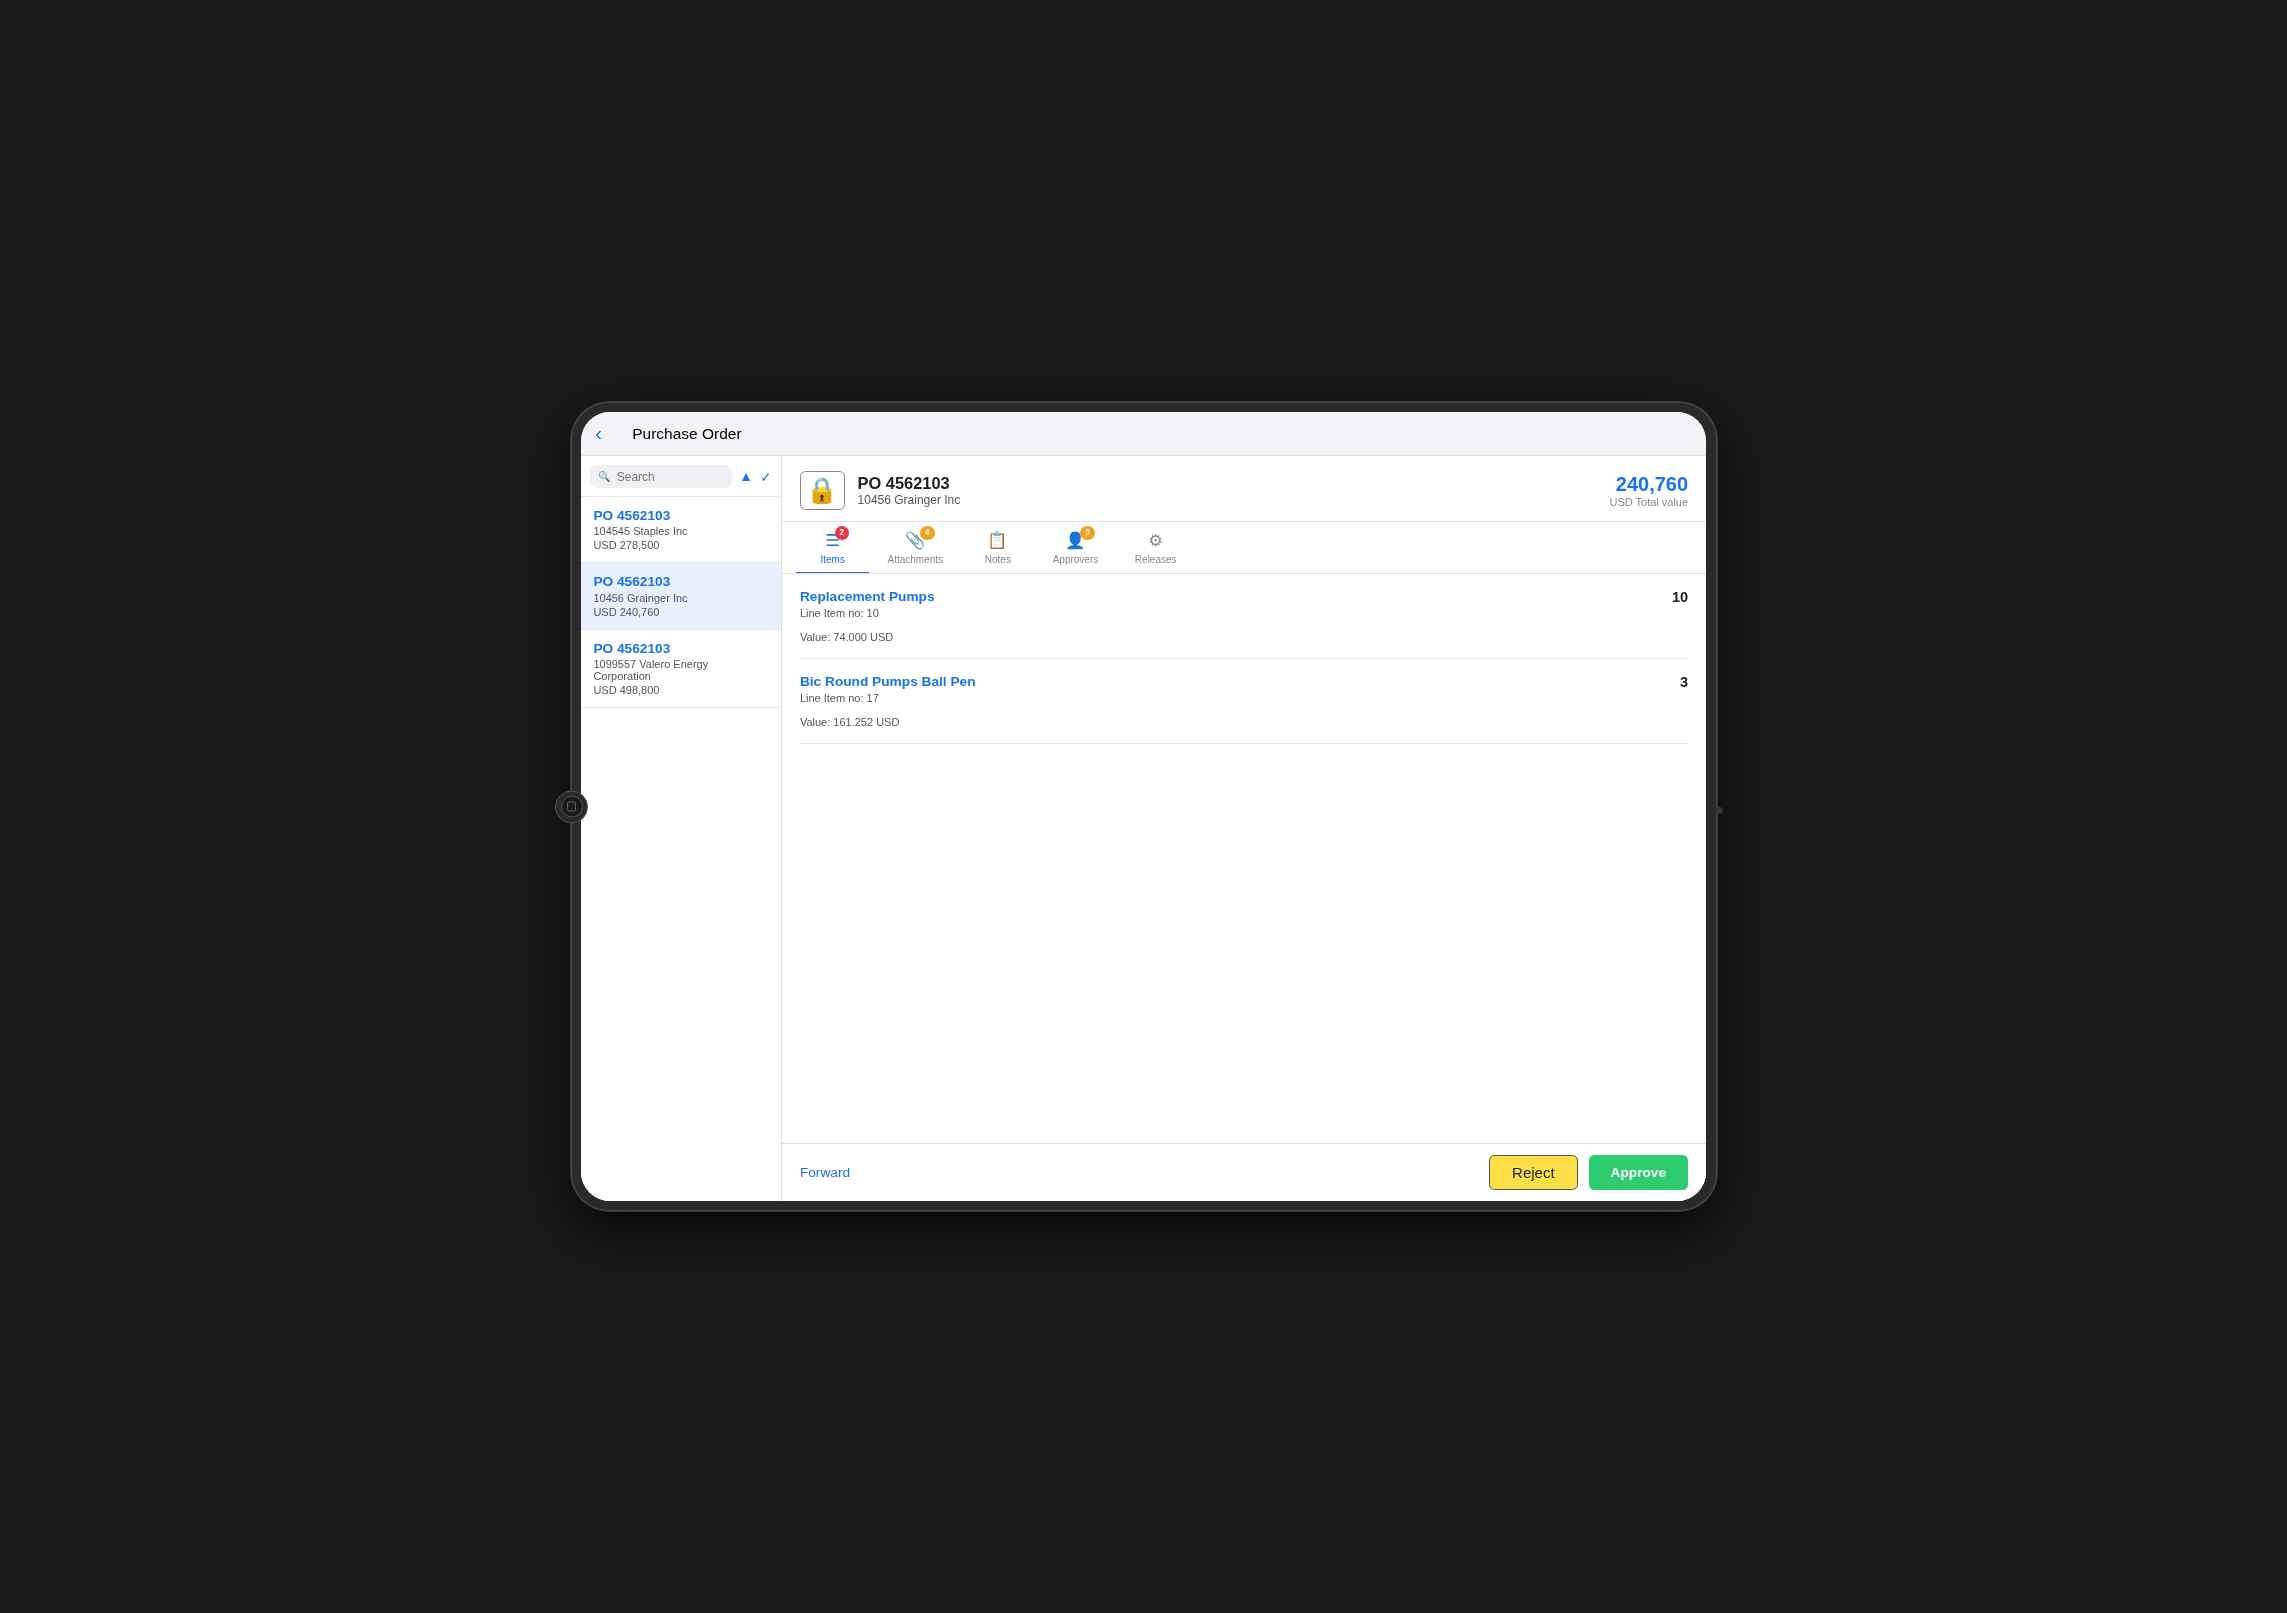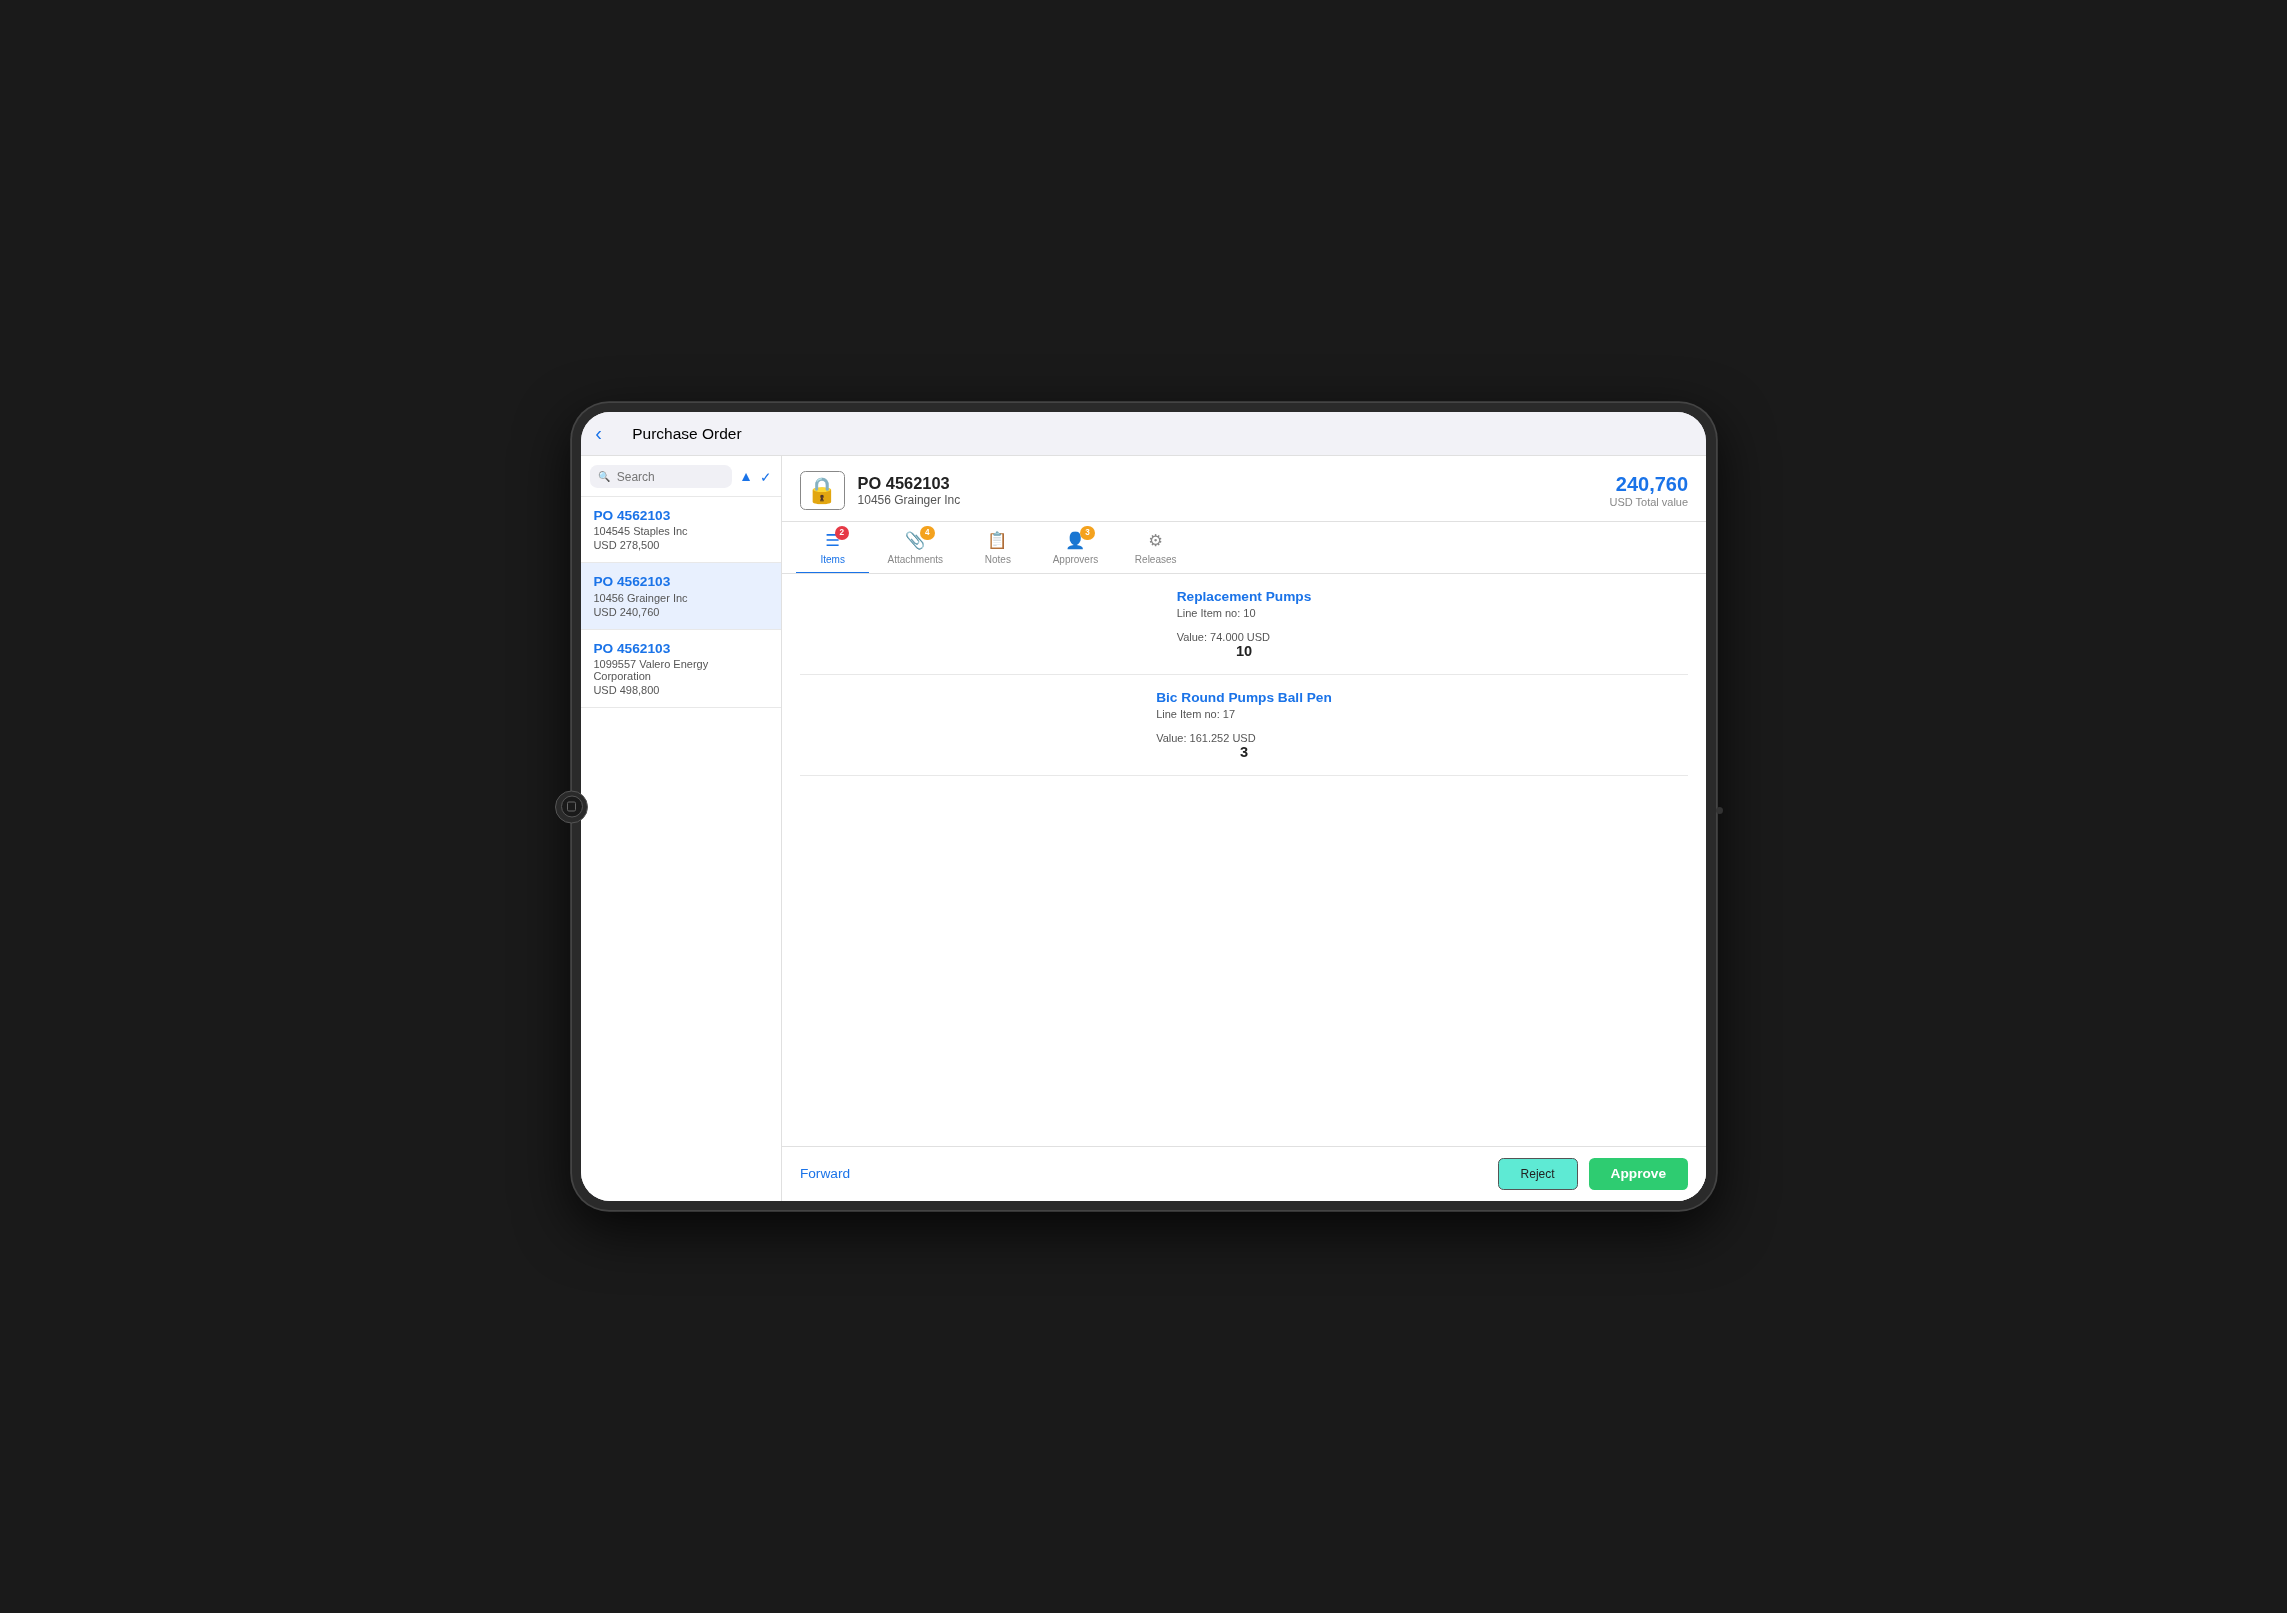--- a/index.html
+++ b/index.html
@@ -317,23 +317,22 @@
       padding: 0 18.3px;
     }
 
     .item-row {
       padding: 14.6px 0;
       border-bottom: 0.9px solid #e8e8e8;
     }
 
     .item-row-header {
       display: flex;
-      align-items: center;
+      align-items: flex-start;
       justify-content: space-between;
-      flex-direction: column;
     }
 
     .item-name {
       font-size: 13.7px;
       font-weight: 600;
       color: #1a73e8;
       margin-bottom: 3.7px;
     }
 
     .item-line {
@@ -376,22 +375,22 @@
 
     .action-btns {
       display: flex;
       gap: 11px;
     }
 
     .reject-btn {
       padding: 8.2px 22px;
       border: 1.4px solid #555;
       border-radius: 5.5px;
-      background: #5eead4;
-      font-size: 12px;
+      background: #fde047;
+      font-size: 15px;
       font-weight: 500;
       color: #222;
       cursor: pointer;
     }
 
     .approve-btn {
       padding: 8.2px 22px;
       border: none;
       border-radius: 5.5px;
       background: #2ecc71;

